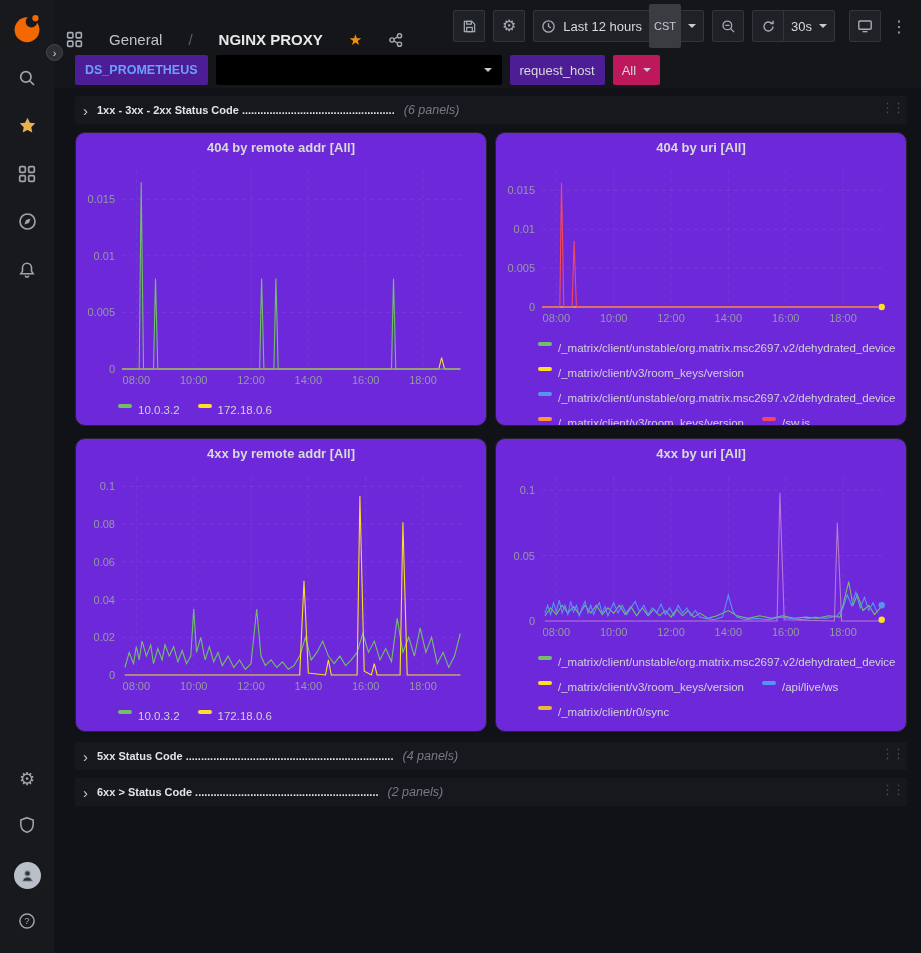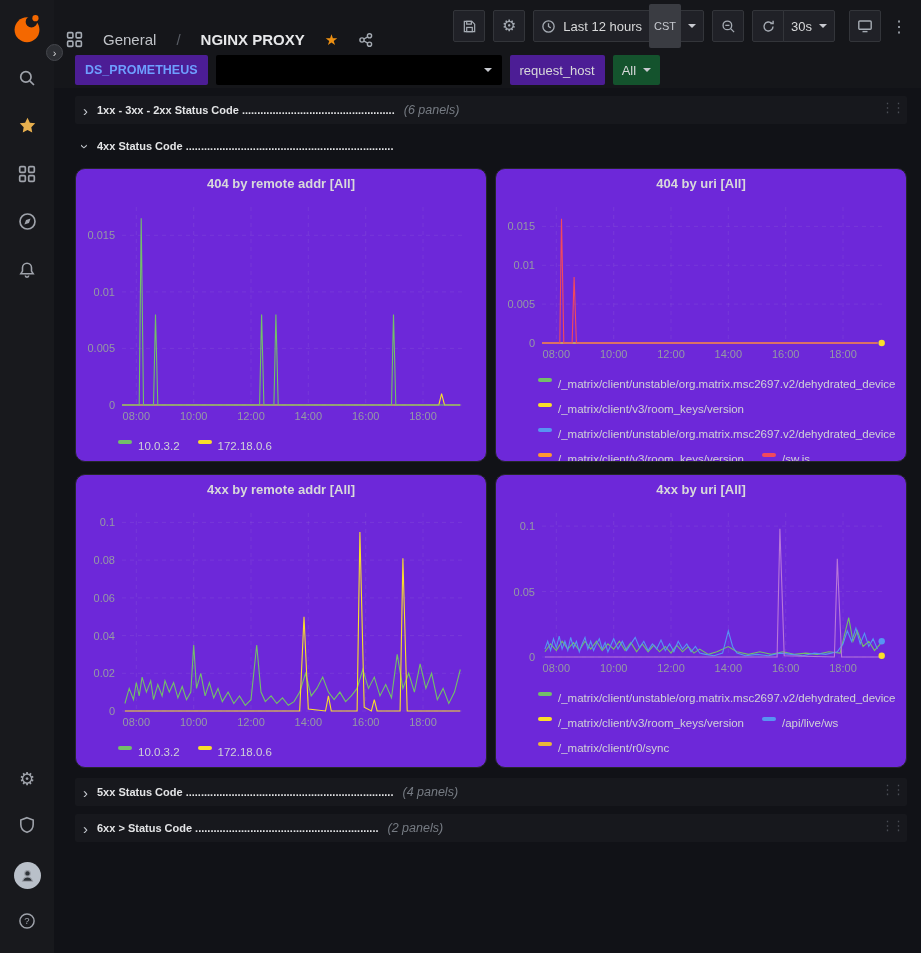--- a/index.html
+++ b/index.html
@@ -19,21 +19,21 @@
   .avatar-circle { width:27px; height:27px; border-radius:50%; background:#b9c0c9;
     display:flex; align-items:center; justify-content:center; }
   .expand-btn { position:absolute; left:46px; top:44px; width:17px; height:17px; border-radius:50%;
     background:#2d2f34; border:1px solid #45474d; color:#d8d9da; font-size:11px; line-height:14px;
     cursor:pointer; z-index:9; padding:0; }
 
   
   .main { margin-left:54px; height:100%; display:flex; flex-direction:column; }
 
   .topbar { height:52px; display:flex; align-items:center; padding:0 12px; background:#15161a; flex:none; }
-  .crumb-left { display:flex; align-items:center; gap:20px;margin-top:27px; }
+  .crumb-left { display:flex; align-items:center; gap:26px;margin-top:27px; }
   .crumb-section { font-size:15px; color:#c0c3c8; cursor:pointer; }
   .crumb-sep { color:#5a5e66; font-size:15px; }
   .crumb-title { font-size:15px; font-weight:700; color:#e7e8ea; cursor:pointer; }
   .fav-star { color:#ed9013; font-size:15px; cursor:pointer; line-height:1; }
   .top-actions { margin-left:auto; display:flex; align-items:center; gap:8px; }
   .icon-btn { height:32px; min-width:32px; padding:0 7px; border:1px solid #33353a; background:#202127;
     border-radius:2px; display:flex; align-items:center; justify-content:center; gap:7px;
     color:#a5abb3; cursor:pointer; font-size:13px; }
   .icon-btn .btn-text { color:#d8d9da; }
   .tz-badge { background:#3a3c42; color:#c7cad0; font-size:11px; padding:16px 5px; border-radius:2px; }
@@ -46,21 +46,21 @@
     cursor:pointer; }
   .gear-glyph { font-size:16px; line-height:1; }
 
   .subbar { height:36px; display:flex; align-items:center; gap:8px; padding:0 14px 0 21px;
     background:#15161a; flex:none; }
   .var-label { height:30px; display:flex; align-items:center; padding:0 10px; background:#4c1d95;
     color:#6e9fff; font-size:12.5px; font-weight:600; border-radius:2px; cursor:pointer; }
   .var-label.host { color:#d8d9da; font-weight:400; font-size:13px; }
   .var-redacted { width:286px; height:30px; background:#000; border-radius:2px; display:flex;
     align-items:center; justify-content:flex-end; padding:0 10px; cursor:pointer; }
-  .var-all { height:30px; display:flex; align-items:center; gap:7px; padding:0 9px; background:#14532d;
+  .var-all { height:30px; display:flex; align-items:center; gap:7px; padding:0 9px; background:#be185d;
     color:#d8d9da; font-size:13px; border-radius:2px; cursor:pointer; }
 
   .content { flex:1; padding:8px 14px 0 21px; overflow:hidden; }
 
   
   .row-head { height:28px; display:flex; align-items:center; gap:9px; margin-bottom:8px; padding:0 8px;
     cursor:pointer; position:relative; border-radius:2px; }
   .row-head.collapsed { background:#17181d; }
   .chev { color:#c7cbd1; font-size:15px; line-height:1; display:inline-block; }
   .chev.down { transform:rotate(90deg); }
@@ -269,24 +269,20 @@
 
   <main class="content">
 
     <div class="row-head collapsed">
       <span class="chev">›</span>
       <span class="row-title">1xx - 3xx - 2xx Status Code ..................................................</span>
       <span class="row-count">(6 panels)</span>
       <span class="drag-handle">⋮⋮</span>
     </div>
 
-    <div class="row-head">
-      <span class="chev down">›</span>
-      <span class="row-title">4xx Status Code ....................................................................</span>
-    </div>
 
     <div class="panel-grid">
       <section class="panel">
         <div class="panel-title">404 by remote addr [All]</div>
         <div class="chart" id="chart0"><svg width="400" height="230">
               <line class="grid" x1="44" x2="388" y1="208.0" y2="208.0"></line>
               <text class="ax" x="37" y="212.0" text-anchor="end">0</text>
               <line class="grid" x1="44" x2="388" y1="151.4" y2="151.4"></line>
               <text class="ax" x="37" y="155.4" text-anchor="end">0.005</text>
               <line class="grid" x1="44" x2="388" y1="94.9" y2="94.9"></line>

